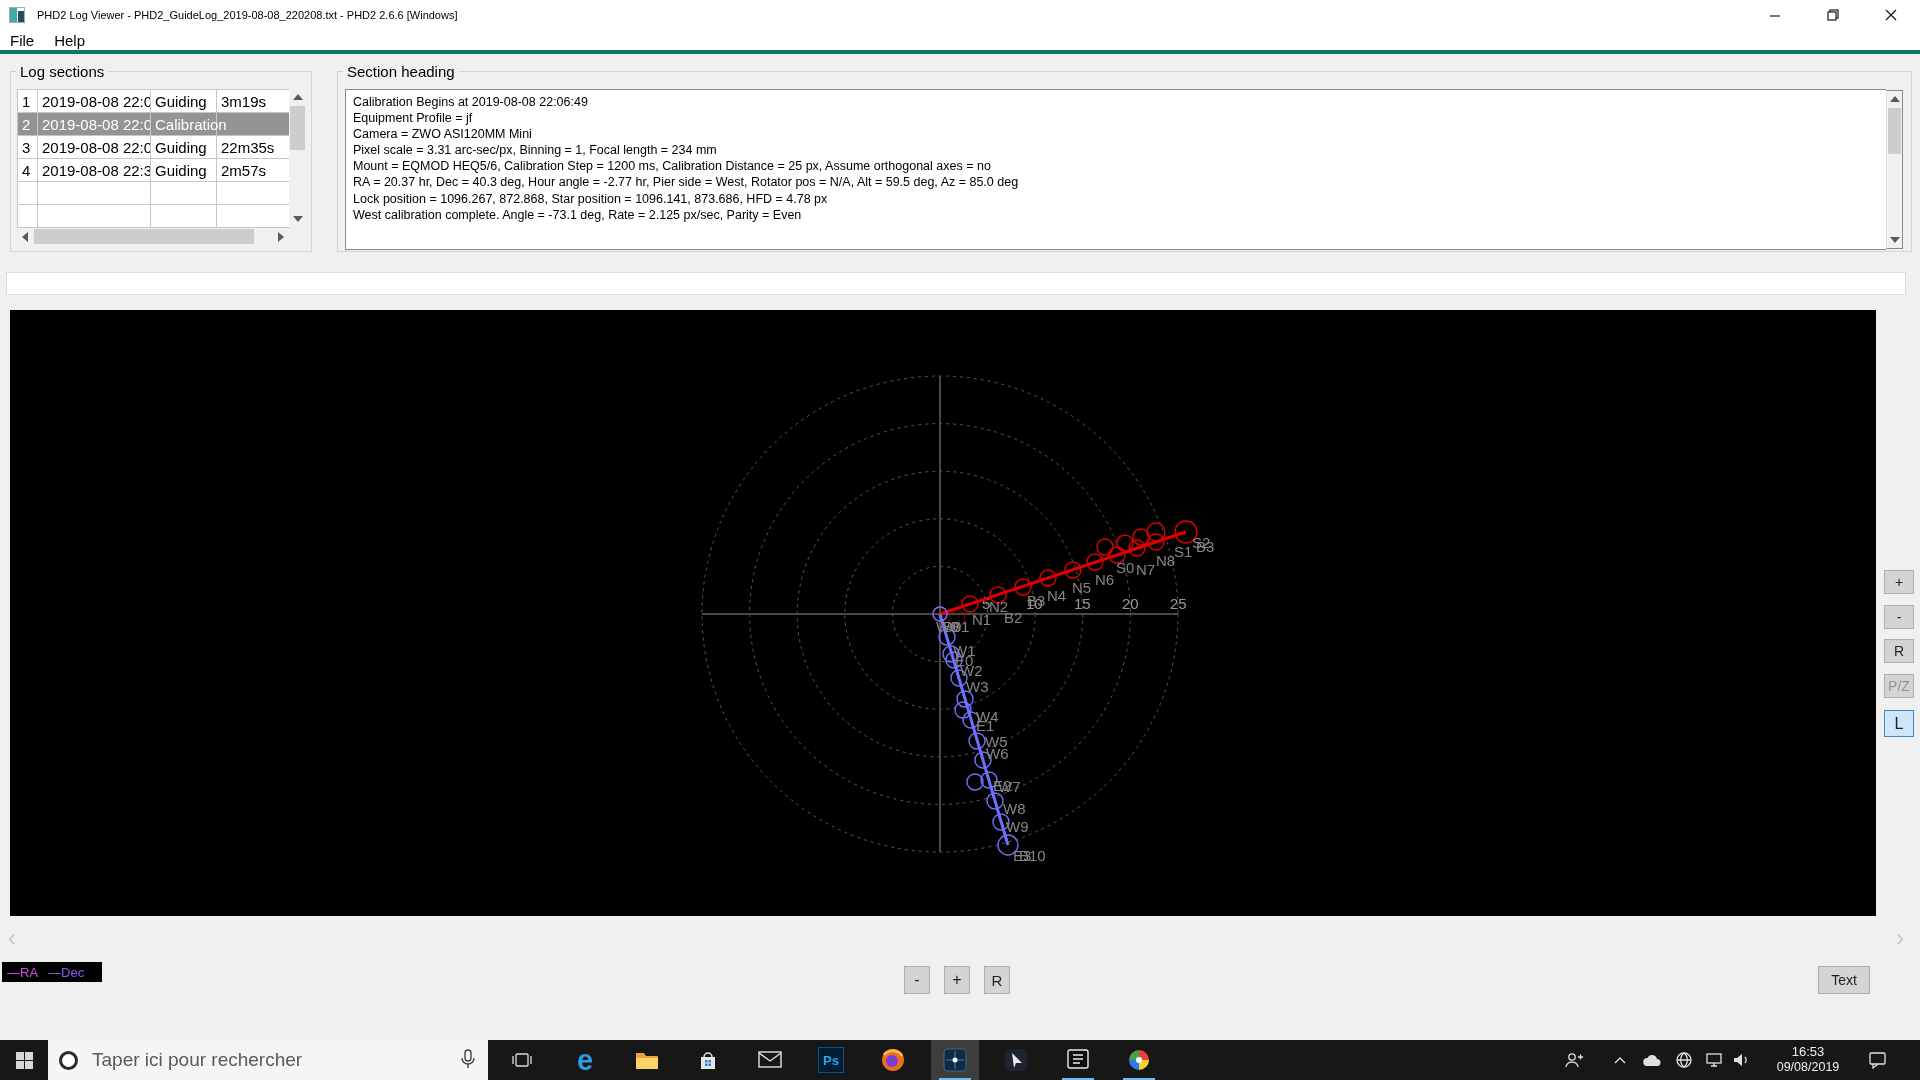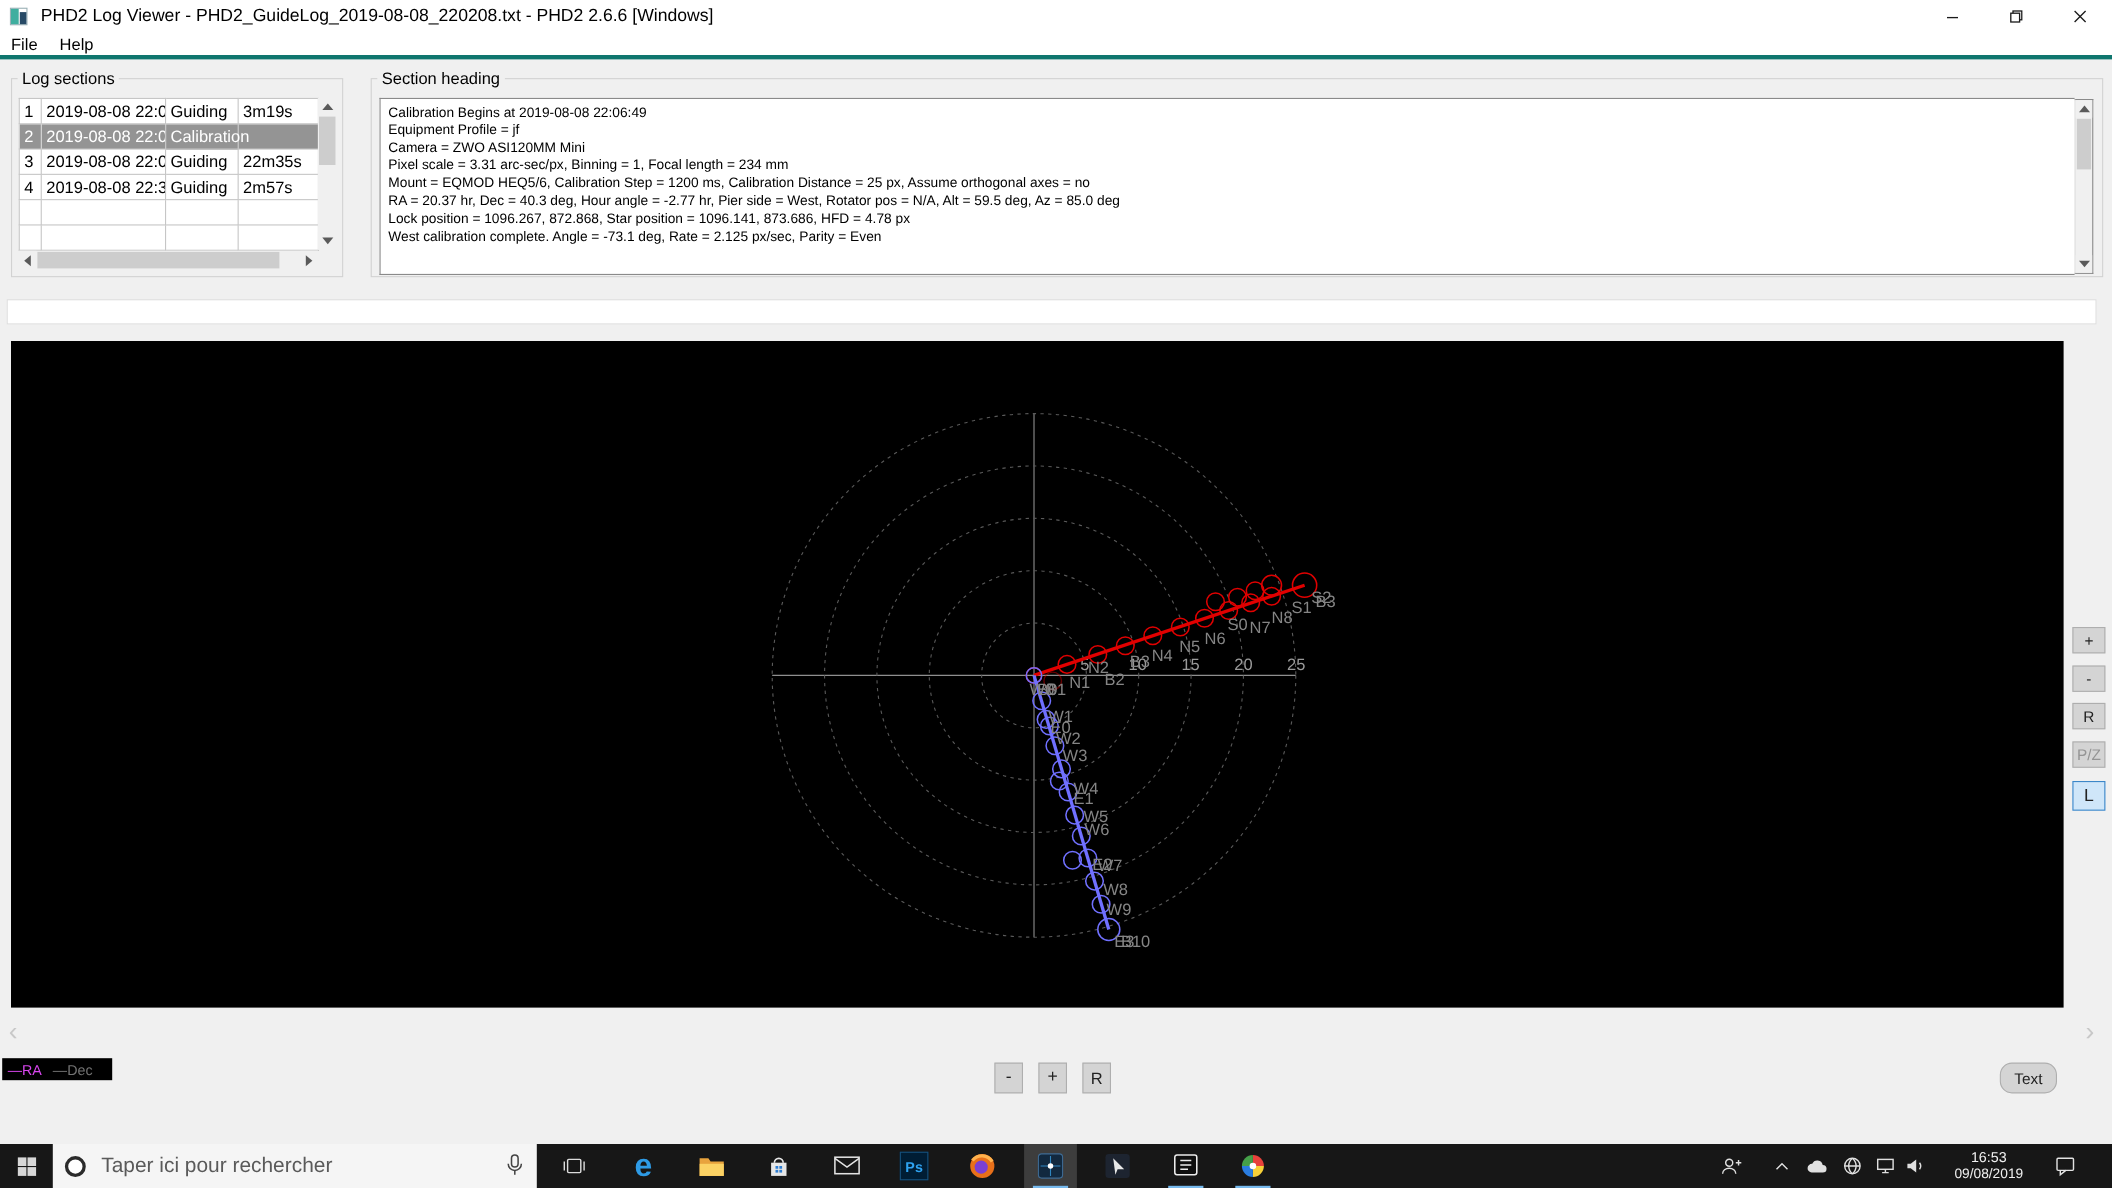--- a/index.html
+++ b/index.html
@@ -4,21 +4,21 @@
 <style>
   * { margin:0; padding:0; box-sizing:border-box; }
   html,body { width:1920px; height:1080px; overflow:hidden; }
   body { font-family:"Liberation Sans",sans-serif; background:#f0f0f0; position:relative; color:#000; }
 
   
   .titlebar { position:absolute; left:0; top:0; width:1920px; height:30px; background:#ffffff; display:flex; align-items:center; }
   .app-icon { width:16px; height:16px; margin-left:9px; position:relative; background:#fff; border:1px solid #9ab0b5; }
   .app-icon .half-l { position:absolute; left:0; top:0; width:7px; height:14px; background:#3fae9f; }
   .app-icon .half-r { position:absolute; right:0; top:3px; width:6px; height:11px; background:#274a66; }
-  .title-text { font-size:16px; margin-left:12px; color:#000; }
+  .title-text { font-size:11px; margin-left:12px; color:#000; }
   .win-btns { position:absolute; right:0; top:0; height:30px; display:flex; }
   .win-btn { width:58px; height:30px; display:flex; align-items:center; justify-content:center; }
   .win-btn svg { stroke:#1a1a1a; fill:none; stroke-width:1.2; }
 
   
   .menubar { position:absolute; left:0; top:30px; width:1920px; height:24px; background:#ffffff; display:flex; border-bottom:4px solid #0f766e; }
   .menu-item { font-size:15px; padding:2px 10px; }
 
   
   .group { position:absolute; border:1px solid #d2d2d2; }
@@ -52,21 +52,21 @@
 
   
   .btn-gray { position:absolute; background:#d4d4d4; border:1px solid #aeaeae; display:flex; align-items:center; justify-content:center; font-size:14px; color:#222; }
   .btn-gray.disabled { color:#949494; }
   .btn-blue { background:#cfe6f9; border:1px solid #3c87c8; }
 
   .chevron { position:absolute; color:#c8c8c8; font-size:24px; line-height:20px; }
 
   .legend { position:absolute; left:2px; top:962px; width:100px; height:20px; background:#000; font-size:13px; display:flex; align-items:center; }
   .legend .ra { color:#d946ef; margin-left:5px; }
-  .legend .dec { color:#737373; margin-left:10px; }
+  .legend .dec { color:#8b5cf6; margin-left:10px; }
 
   
   .taskbar { position:absolute; left:0; top:1040px; width:1920px; height:40px; background:#171717; }
   .tb-item { position:absolute; top:0; height:40px; display:flex; align-items:center; justify-content:center; }
   .search-box { position:absolute; left:48px; top:0; width:440px; height:40px; background:#f5f5f5; display:flex; align-items:center; }
   .cortana-ring { width:19px; height:19px; border:3px solid #2b2b2b; border-radius:50%; background:#fff; margin-left:11px; }
   .search-text { font-size:19px; color:#5a5a5a; margin-left:14px; }
   .mic { position:absolute; right:11px; top:9px; }
   .app-slot { position:absolute; top:0; width:48px; height:40px; display:flex; align-items:center; justify-content:center; }
   .app-slot.highlight { background:#3d3d3d; }
@@ -298,21 +298,21 @@
 <div class="chevron" style="left:1896px;top:928px;">›</div>
 
 <div class="legend">
   <span class="ra">—RA</span>
   <span class="dec">—Dec</span>
 </div>
 
 <div class="btn-gray" style="left:904px;top:966px;width:26px;height:28px;font-size:16px;">-</div>
 <div class="btn-gray" style="left:944px;top:966px;width:26px;height:28px;font-size:16px;">+</div>
 <div class="btn-gray" style="left:984px;top:966px;width:26px;height:28px;font-size:15px;">R</div>
-<div class="btn-gray" style="left:1818px;top:966px;width:52px;height:28px;border-radius:11px;">Text</div>
+<div class="btn-gray" style="left:1818px;top:966px;width:52px;height:28px;">Text</div>
 
 <div class="taskbar">
   <div class="tb-item" style="left:0;width:48px;">
     <svg width="17" height="17">
       <rect x="0" y="0" width="8" height="8" fill="#d7d7d7"></rect>
         <rect x="9" y="0" width="8" height="8" fill="#d7d7d7"></rect>
       <rect x="0" y="9" width="8" height="8" fill="#d7d7d7"></rect>
         <rect x="9" y="9" width="8" height="8" fill="#d7d7d7"></rect>
     </svg>
   </div>

